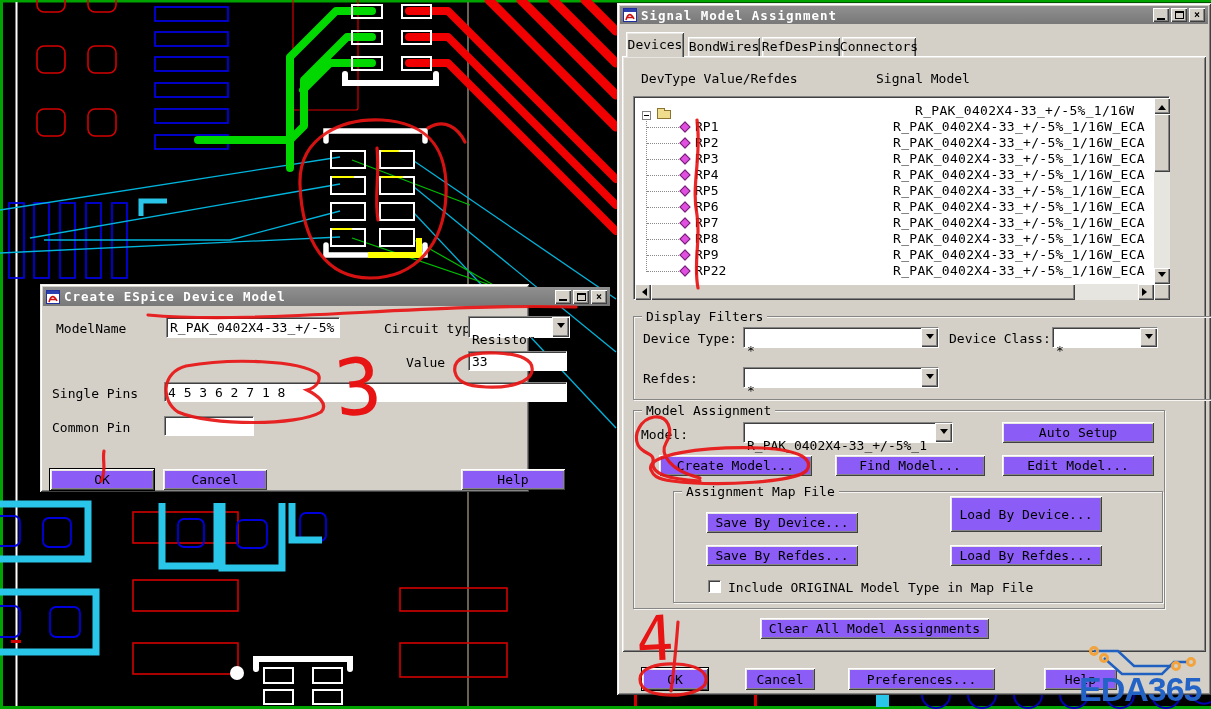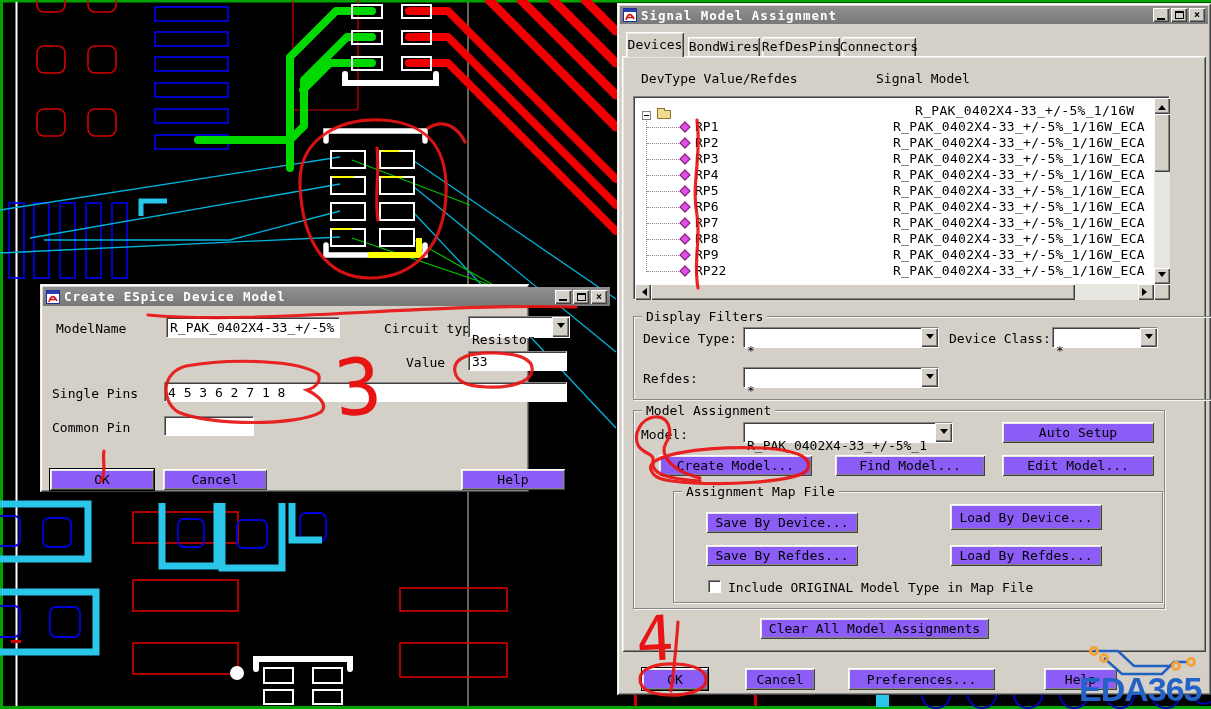--- a/index.html
+++ b/index.html
@@ -406,21 +406,21 @@
           <i class="tri-dn"></i>
         </span>
     </div>
     <div class="btn" style="left:368px;top:11px;width:152px;height:21px">Auto Setup</div>
     <div class="btn" style="left:25px;top:44px;width:153px;height:21px">Create Model...</div>
     <div class="btn" style="left:201px;top:44px;width:150px;height:21px">Find Model...</div>
     <div class="btn" style="left:368px;top:44px;width:152px;height:21px">Edit Model...</div>
     <div class="grp" style="left:39px;top:80px;width:490px;height:112px">
       <span class="grp-label">Assignment Map File</span>
       <div class="btn" style="left:32px;top:20px;width:152px;height:21px">Save By Device...</div>
-      <div class="btn" style="left:276px;top:12px;width:152px;height:26px">Load By Device...</div>
+      <div class="btn" style="left:276px;top:4px;width:152px;height:36px">Load By Device...</div>
       <div class="btn" style="left:32px;top:53px;width:152px;height:21px">Save By Refdes...</div>
       <div class="btn" style="left:276px;top:53px;width:152px;height:21px">Load By Refdes...</div>
       <div class="checkbox" style="left:34px;top:88px"></div>
       <span class="lbl" style="left:54px;top:88px">Include ORIGINAL Model Type in Map File</span>
     </div>
   </div>
 
   <div class="btn" style="left:143px;top:615px;width:229px;height:21px;z-index:2">Clear All Model Assignments</div>
 
   <div class="btn default" style="left:25px;top:665px;width:66px;height:22px">OK</div>

